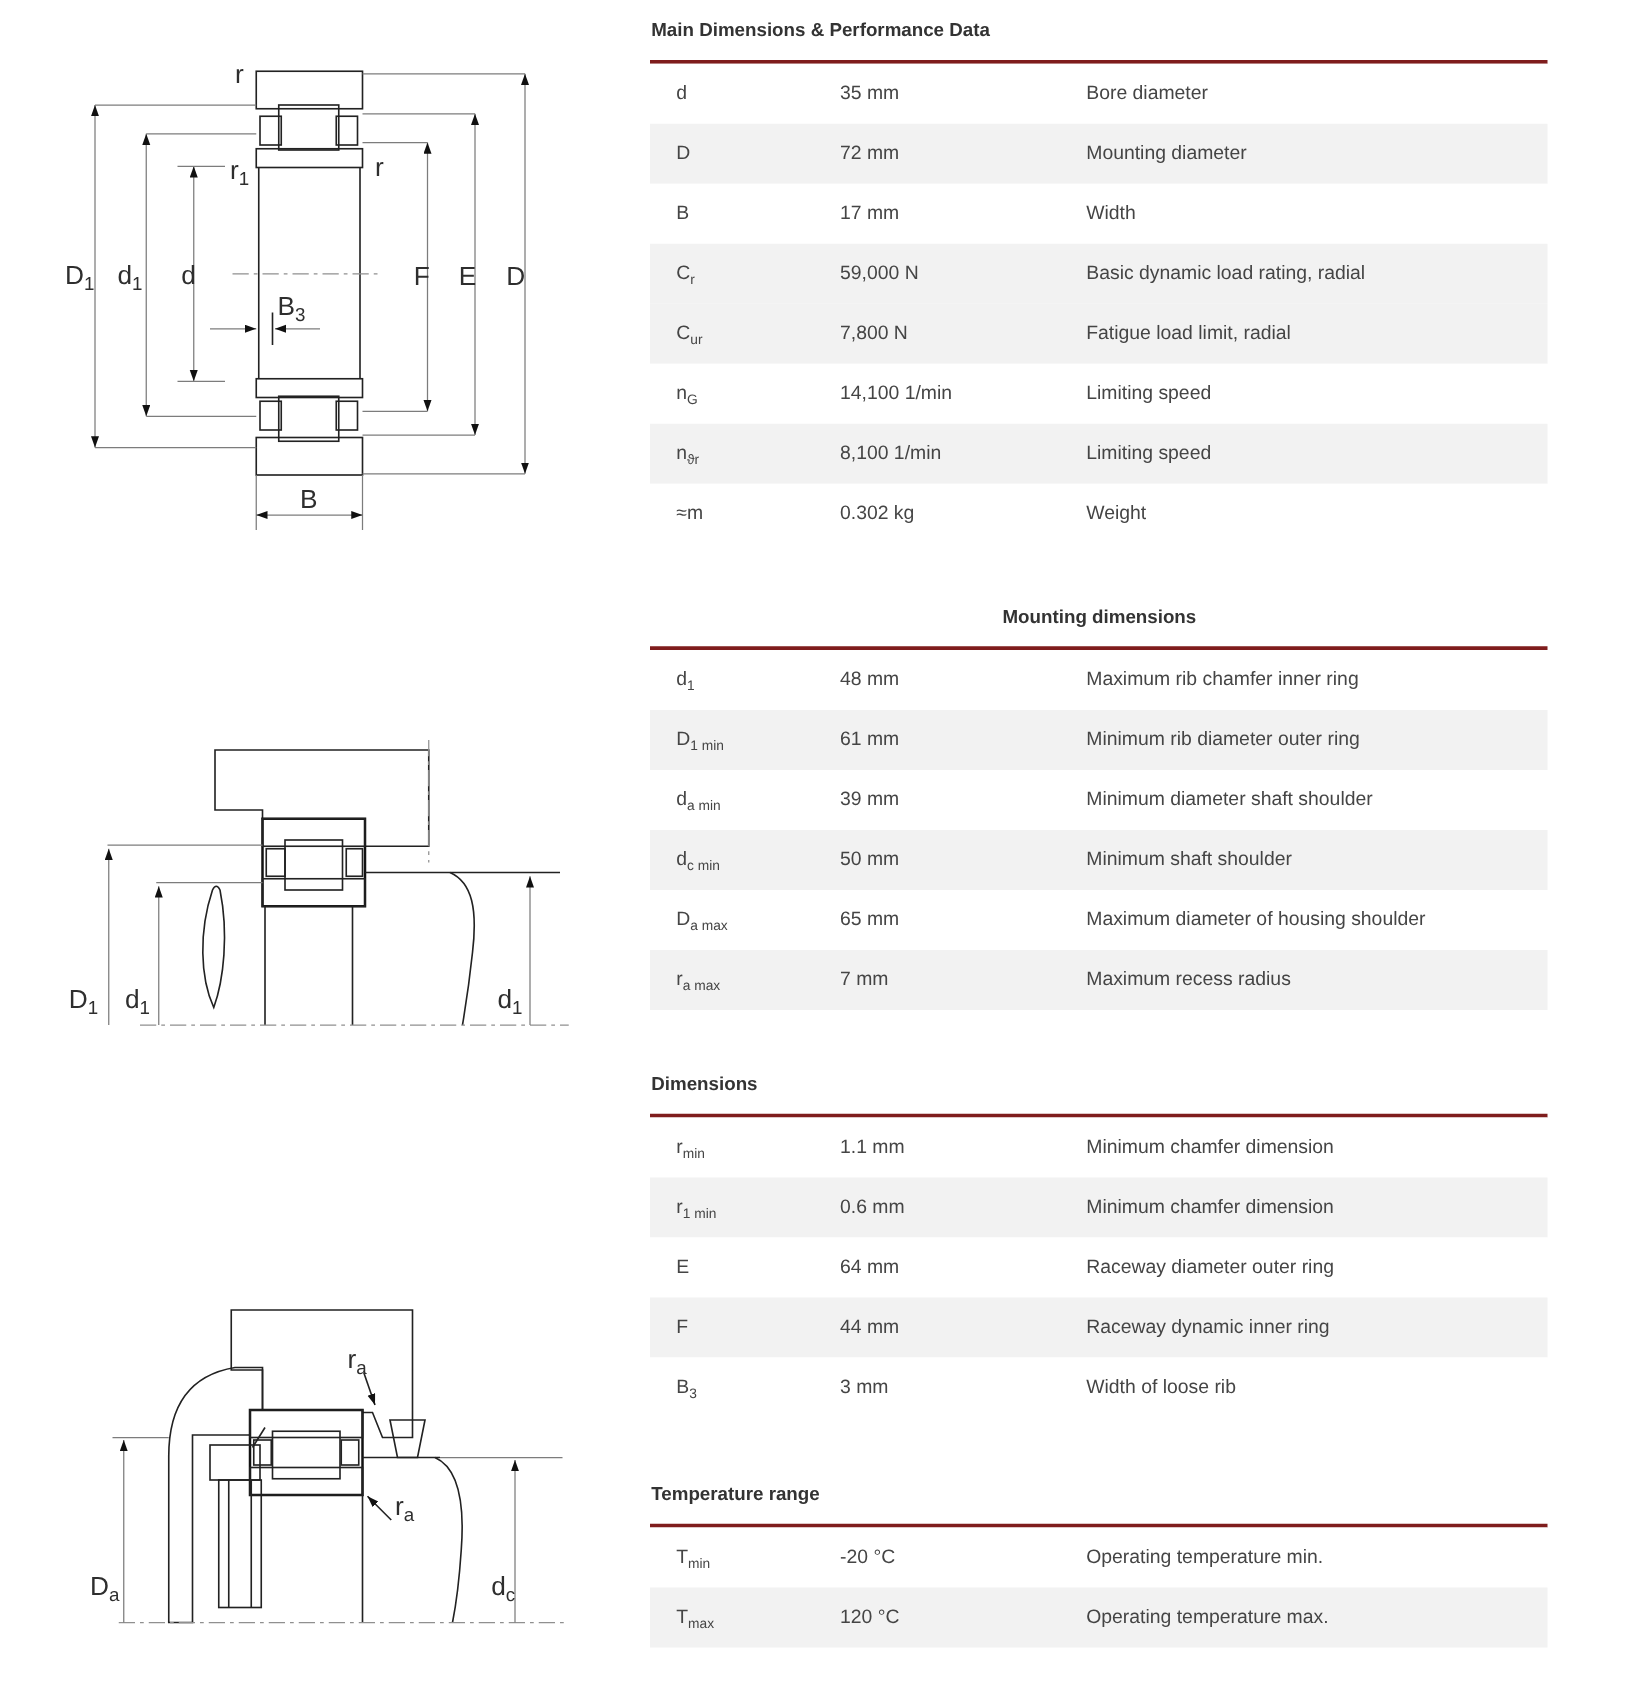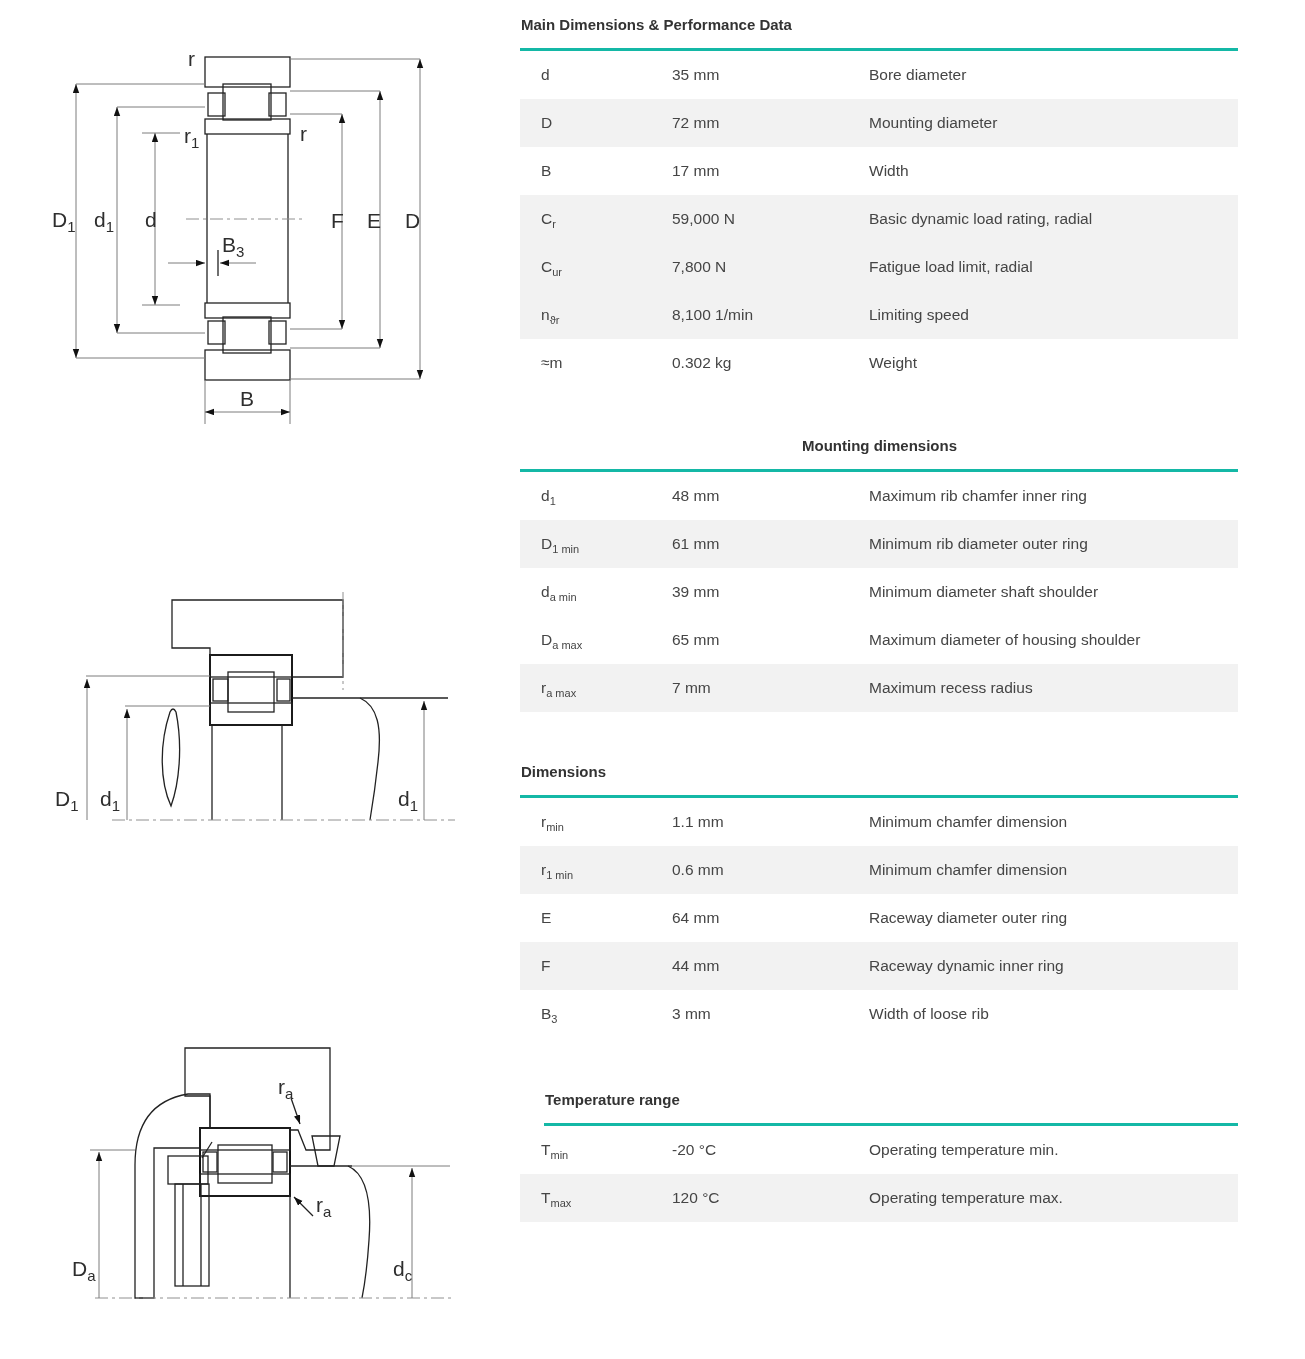--- a/index.html
+++ b/index.html
@@ -5,26 +5,26 @@
   html,body { margin:0; padding:0; background:#ffffff; }
   #page {
     position:relative; width:1305px; height:1359px; background:#fff;
     font-family:"Liberation Sans", sans-serif; overflow:hidden;
   }
 
   
   #tables { position:absolute; left:520px; top:0; width:718px; }
   .section .title {
     margin:0; font-size:15px; font-weight:bold; color:#333333;
-    line-height:20px; border-bottom:3px solid #14b8a6;
+    line-height:20px; border-bottom:3px solid #7f1d1d;
   }
   .s0 .title { padding:15px 0 13px 1px; }
   .s1 .title { padding:49px 0 13px 1px;text-align:center; }
   .s2 .title { padding:50px 0 13px 1px; }
-  .s3 .title { padding:52px 0 13px 1px;margin-left:24px; }
+  .s3 .title { padding:52px 0 13px 1px; }
   .row {
     display:grid; grid-template-columns:131px 197px auto;
     align-items:center; height:48px; padding-left:21px;
     font-size:15.5px; color:#454545; background:#ffffff;
   }
   .row.alt { background:#f2f2f2; }
   .row sub { font-size:11px; line-height:0; }
 
   
   .drawing { position:absolute; }
@@ -260,20 +260,25 @@
         <div class="row alt">
           <div><span>C</span><sub>r</sub></div>
           <div>59,000 N</div>
           <div>Basic dynamic load rating, radial</div>
         </div>
         <div class="row alt">
           <div><span>C</span><sub>ur</sub></div>
           <div>7,800 N</div>
           <div>Fatigue load limit, radial</div>
         </div>
+        <div class="row">
+          <div><span>n</span><sub>G</sub></div>
+          <div>14,100 1/min</div>
+          <div>Limiting speed</div>
+        </div>
         <div class="row alt">
           <div><span>n</span><sub>ϑr</sub></div>
           <div>8,100 1/min</div>
           <div>Limiting speed</div>
         </div>
         <div class="row">
           <div><span>≈m</span><sub></sub></div>
           <div>0.302 kg</div>
           <div>Weight</div>
         </div>
@@ -288,20 +293,25 @@
         <div class="row alt">
           <div><span>D</span><sub>1 min</sub></div>
           <div>61 mm</div>
           <div>Minimum rib diameter outer ring</div>
         </div>
         <div class="row">
           <div><span>d</span><sub>a min</sub></div>
           <div>39 mm</div>
           <div>Minimum diameter shaft shoulder</div>
         </div>
+        <div class="row alt">
+          <div><span>d</span><sub>c min</sub></div>
+          <div>50 mm</div>
+          <div>Minimum shaft shoulder</div>
+        </div>
         <div class="row">
           <div><span>D</span><sub>a max</sub></div>
           <div>65 mm</div>
           <div>Maximum diameter of housing shoulder</div>
         </div>
         <div class="row alt">
           <div><span>r</span><sub>a max</sub></div>
           <div>7 mm</div>
           <div>Maximum recess radius</div>
         </div>

